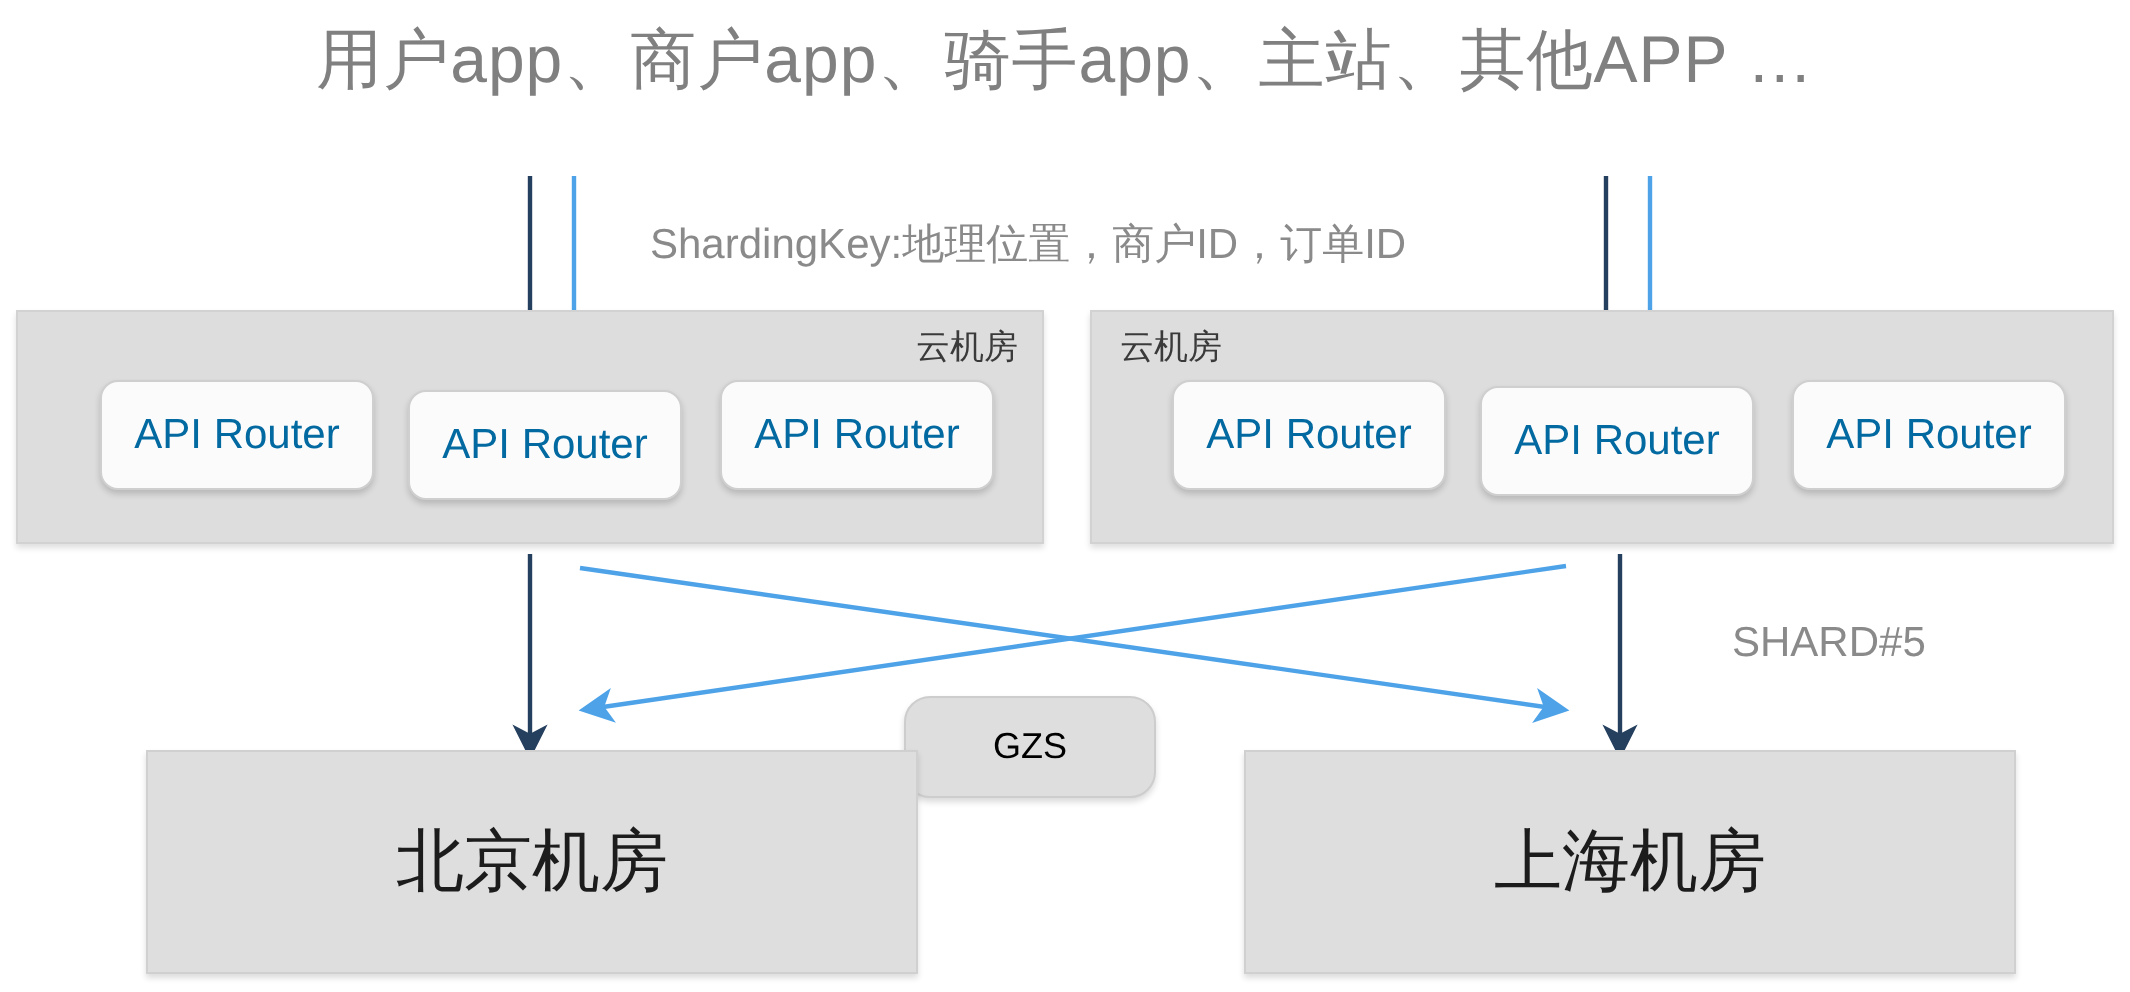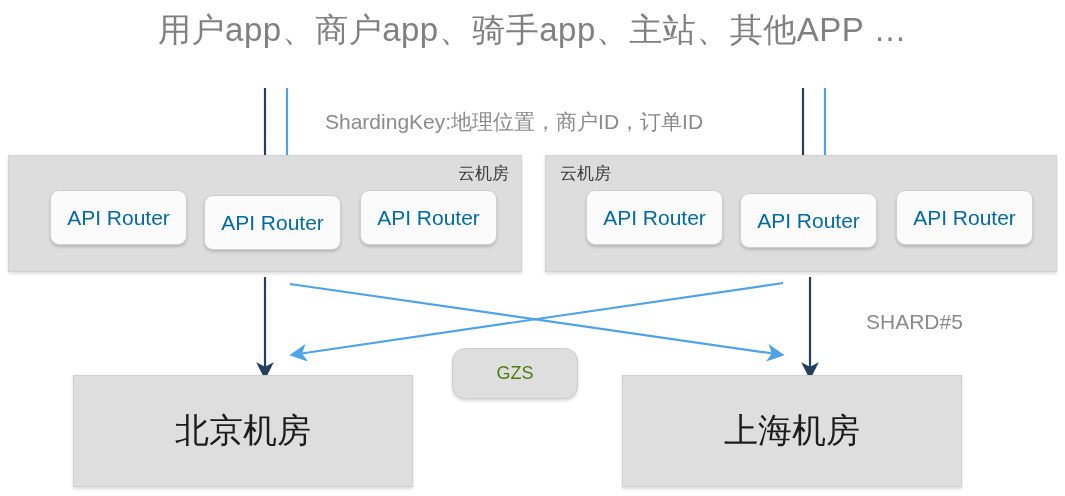--- a/index.html
+++ b/index.html
@@ -116,29 +116,29 @@
     height: 51px;
     background: #dedede;
     border: 1px solid #cdcdcd;
     border-radius: 13px;
     box-shadow: 0 2px 3px rgba(0,0,0,0.15);
     box-sizing: border-box;
     display: flex;
     align-items: center;
     justify-content: center;
     font-size: 18px;
-    color: #4d7c0f;
+    color: #000000;
     white-space: nowrap;
   }
 
   
   .datacenter {
     position: absolute;
     top: 375px;
-    width: 340px;
+    width: 386px;
     height: 112px;
     background: #dedede;
     border: 1px solid #d0d0d0;
     box-shadow: 0 2px 3px rgba(0,0,0,0.14);
     box-sizing: border-box;
     display: flex;
     align-items: center;
     justify-content: center;
     font-size: 34px;
     color: #1c1c1c;

